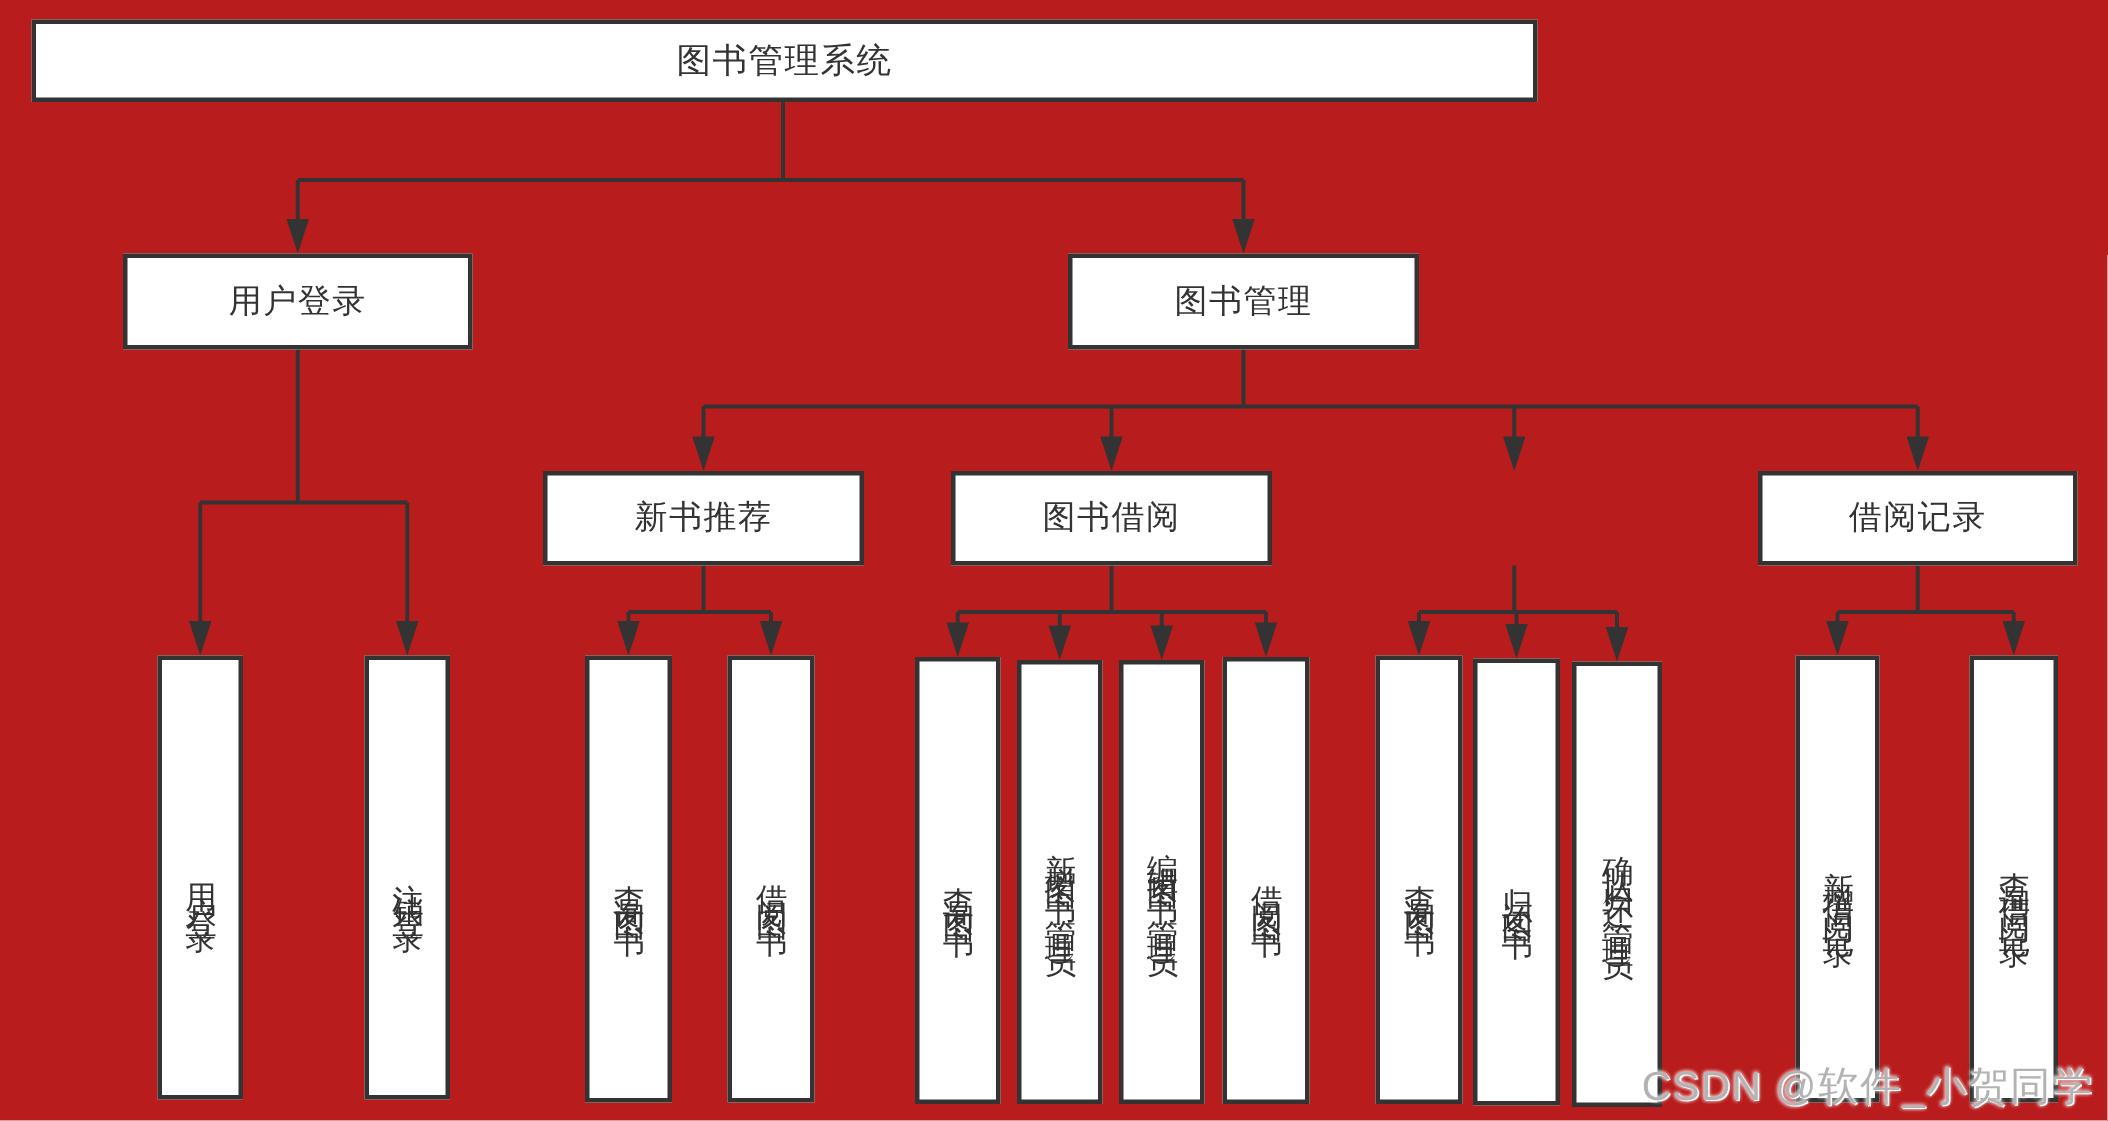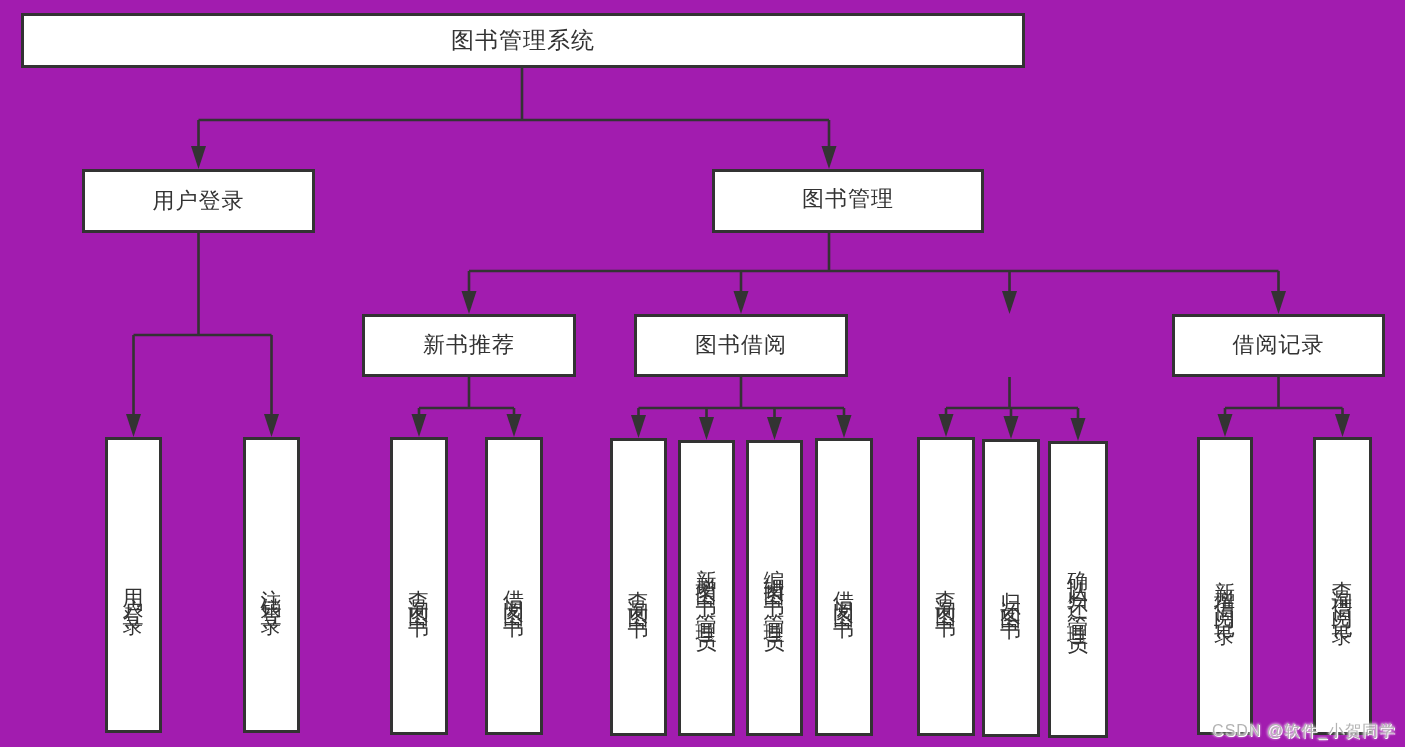--- a/index.html
+++ b/index.html
@@ -1,19 +1,19 @@
 <!DOCTYPE html>
 <html><head>
 <meta charset="utf-8">
 <style>
   html,body{margin:0;padding:0;background:#ffffff;}
   .canvas{
     position:relative;
     width:1405px;height:747px;
-    background:#a21caf;
+    background:#b91c1c;
     font-family:"Liberation Sans","DejaVu Sans",sans-serif;
     color:#333333;
     overflow:hidden;
   }
   .connectors{position:absolute;left:0;top:0;width:1405px;height:747px;}
   .connectors path{stroke:#333333;stroke-width:2.6;fill:none;}
   .connectors polygon{fill:#333333;stroke:none;}
   .box{
     position:absolute;
     box-sizing:border-box;
@@ -30,21 +30,21 @@
     text-orientation:mixed;
     font-size:21px;
     letter-spacing:9px;
     line-height:1;
     padding-top:9px; 
     white-space:nowrap;
   }
   .watermark{
     position:absolute;
     right:9px;bottom:5px;
-    font-size:16px;
+    font-size:27px;
     color:#b3b3b3;
     letter-spacing:1px;
     text-shadow:0 0 3px #ffffff,0 0 3px #ffffff,1px 1px 0 #ffffff;
     z-index:20;
   }
 </style>
 </head>
 <body>
 
 <div class="canvas">
@@ -82,21 +82,21 @@
     <polygon points="938.5,414 953.5,414 946,437"></polygon>
     <polygon points="1003.5,416 1018.5,416 1011,439"></polygon>
     <polygon points="1070.5,418 1085.5,418 1078,441"></polygon>
     <polygon points="1217.5,414 1232.5,414 1225,437"></polygon>
     <polygon points="1335,414 1350,414 1342.5,437"></polygon>
   </svg>
 
   <div class="box hbox root" style="left:21px;top:13px;width:1004px;height:55px;">图书管理系统</div>
 
   <div class="box hbox" style="left:82px;top:169px;width:233px;height:64px;">用户登录</div>
-  <div class="box hbox" style="left:712px;top:169px;width:272px;height:64px;font-family:Liberation Mono, monospace;">图书管理</div>
+  <div class="box hbox" style="left:712px;top:169px;width:234px;height:64px;">图书管理</div>
 
   <div class="box hbox" style="left:362px;top:314px;width:214px;height:63px;">新书推荐</div>
   <div class="box hbox" style="left:634px;top:314px;width:214px;height:63px;">图书借阅</div>
   <div class="box hbox" style="left:1172px;top:314px;width:213px;height:63px;">借阅记录</div>
 
   <div class="box vbox" style="left:105px;top:437px;width:57px;height:296px;">用户登录</div>
   <div class="box vbox" style="left:243px;top:437px;width:57px;height:296px;">注销登录</div>
 
   <div class="box vbox" style="left:390px;top:437px;width:58px;height:298px;">查询图书</div>
   <div class="box vbox" style="left:485px;top:437px;width:58px;height:298px;">借阅图书</div>

